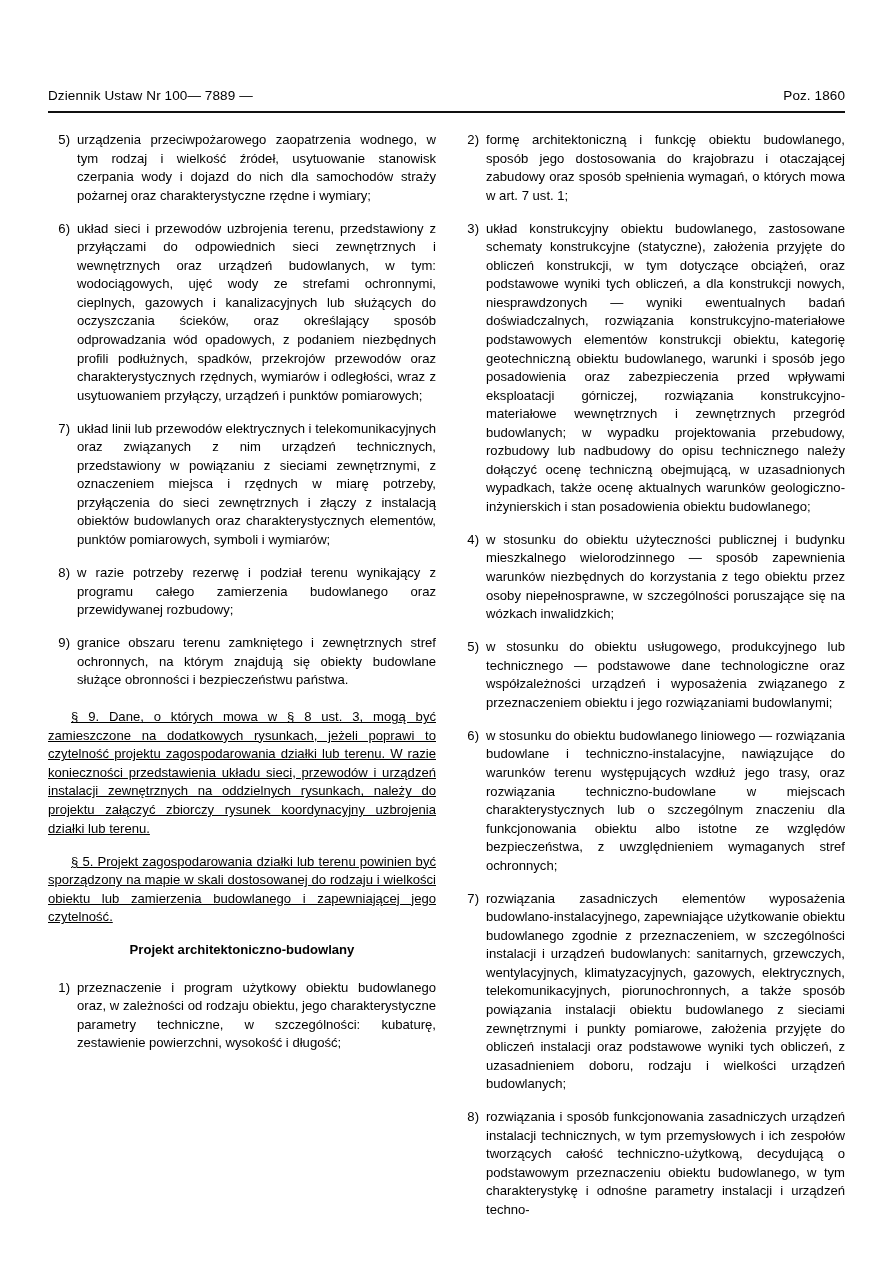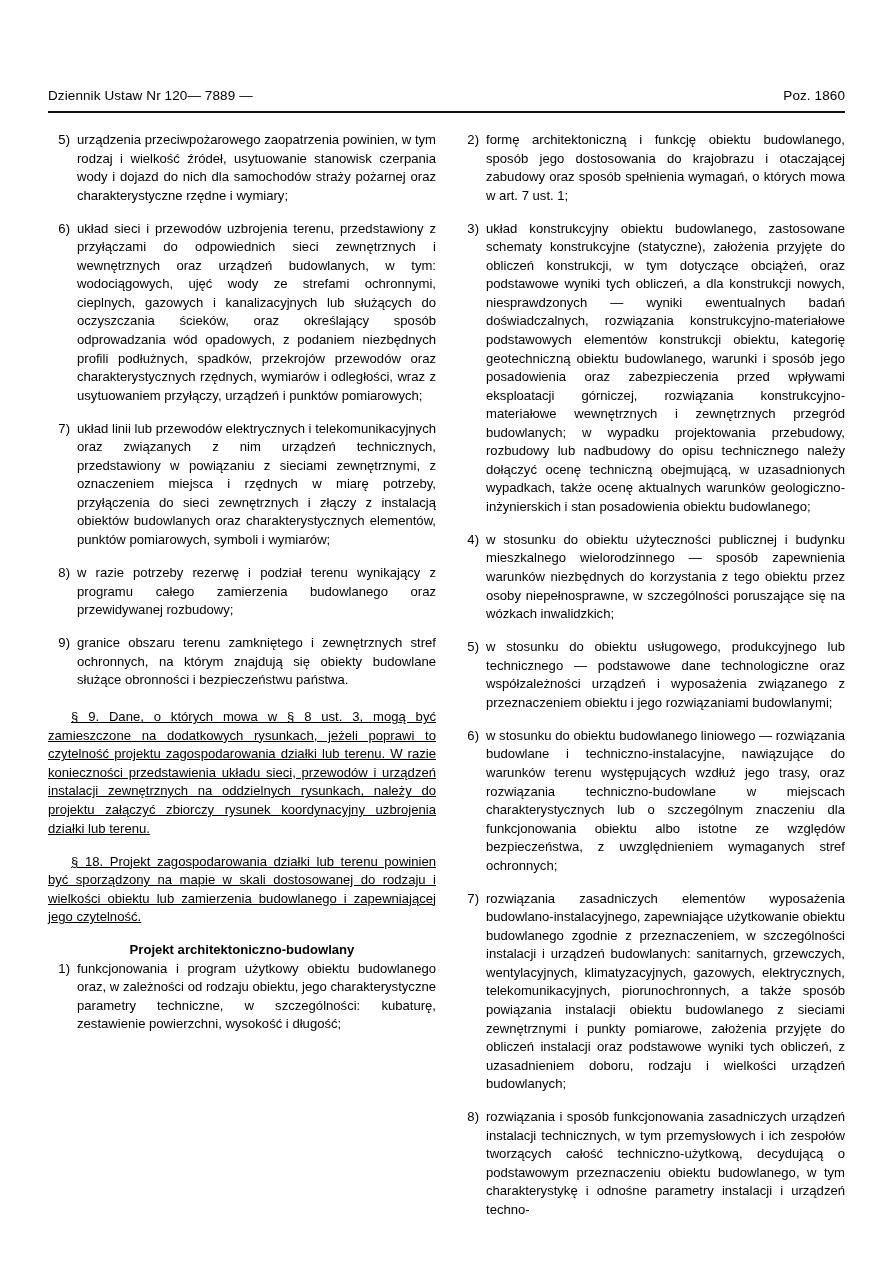--- a/index.html
+++ b/index.html
@@ -101,43 +101,44 @@
   
   .chapter-no {
     text-align: center;
     margin-top: 19px;
     margin-bottom: 17px;
     font-size: 13.1px;
   }
   .chapter-title {
     text-align: center;
     font-weight: bold;
+    margin-bottom: 19px;
     font-size: 13.1px;
   }
   .spacer-sm { height: 4px; }
 </style>
 </head>
 <body>
 
 <div class="page">
 
   <div class="running-head">
-    <span class="rh-left">Dziennik Ustaw Nr 120</span>
+    <span class="rh-left">Dziennik Ustaw Nr 100</span>
     <span class="rh-mid">— 7889 —</span>
     <span class="rh-right">Poz. 1860</span>
   </div>
   <div class="head-rule"></div>
 
   <div class="columns">
 
     <div class="col">
 
       <div class="li">
         <span class="marker">5)</span>
-        <span class="li-text">urządzenia przeciwpożarowego zaopatrzenia powinien, w tym rodzaj i wielkość źródeł, usytuowanie stanowisk czerpania wody i dojazd do nich dla samochodów straży pożarnej oraz charakterystyczne rzędne i wymiary;</span>
+        <span class="li-text">urządzenia przeciwpożarowego zaopatrzenia wodnego, w tym rodzaj i wielkość źródeł, usytuowanie stanowisk czerpania wody i dojazd do nich dla samochodów straży pożarnej oraz charakterystyczne rzędne i wymiary;</span>
       </div>
 
       <div class="li">
         <span class="marker">6)</span>
         <span class="li-text">układ sieci i przewodów uzbrojenia terenu, przedstawiony z przyłączami do odpowiednich sieci zewnętrznych i wewnętrznych oraz urządzeń budowlanych, w tym: wodociągowych, ujęć wody ze strefami ochronnymi, cieplnych, gazowych i kanalizacyjnych lub służących do oczyszczania ścieków, oraz określający sposób odprowadzania wód opadowych, z podaniem niezbędnych profili podłużnych, spadków, przekrojów przewodów oraz charakterystycznych rzędnych, wymiarów i odległości, wraz z usytuowaniem przyłączy, urządzeń i punktów pomiarowych;</span>
       </div>
 
       <div class="li">
         <span class="marker">7)</span>
         <span class="li-text">układ linii lub przewodów elektrycznych i telekomunikacyjnych oraz związanych z nim urządzeń technicznych, przedstawiony w powiązaniu z sieciami zewnętrznymi, z oznaczeniem miejsca i rzędnych w miarę potrzeby, przyłączenia do sieci zewnętrznych i złączy z instalacją obiektów budowlanych oraz charakterystycznych elementów, punktów pomiarowych, symboli i wymiarów;</span>
@@ -150,29 +151,29 @@
 
       <div class="li">
         <span class="marker">9)</span>
         <span class="li-text">granice obszaru terenu zamkniętego i zewnętrznych stref ochronnych, na którym znajdują się obiekty budowlane służące obronności i bezpieczeństwu państwa.</span>
       </div>
 
       <div class="spacer-sm"></div>
 
       <div class="para">§ 9. Dane, o których mowa w § 8 ust. 3, mogą być zamieszczone na dodatkowych rysunkach, jeżeli poprawi to czytelność projektu zagospodarowania działki lub terenu. W razie konieczności przedstawienia układu sieci, przewodów i urządzeń instalacji zewnętrznych na oddzielnych rysunkach, należy do projektu załączyć zbiorczy rysunek koordynacyjny uzbrojenia działki lub terenu.</div>
 
-      <div class="para">§ 18. Projekt zagospodarowania działki lub terenu powinien być sporządzony na mapie w skali dostosowanej do rodzaju i wielkości obiektu lub zamierzenia budowlanego i zapewniającej jego czytelność.</div>
+      <div class="para">§ 5. Projekt zagospodarowania działki lub terenu powinien być sporządzony na mapie w skali dostosowanej do rodzaju i wielkości obiektu lub zamierzenia budowlanego i zapewniającej jego czytelność.</div>
 
       <div class="chapter-title">Projekt architektoniczno-budowlany</div>
 
 
 
       <div class="li">
         <span class="marker">1)</span>
-        <span class="li-text">funkcjonowania i program użytkowy obiektu budowlanego oraz, w zależności od rodzaju obiektu, jego charakterystyczne parametry techniczne, w szczególności: kubaturę, zestawienie powierzchni, wysokość i długość;</span>
+        <span class="li-text">przeznaczenie i program użytkowy obiektu budowlanego oraz, w zależności od rodzaju obiektu, jego charakterystyczne parametry techniczne, w szczególności: kubaturę, zestawienie powierzchni, wysokość i długość;</span>
       </div>
 
     </div>
 
     <div class="col">
 
       <div class="li">
         <span class="marker">2)</span>
         <span class="li-text">formę architektoniczną i funkcję obiektu budowlanego, sposób jego dostosowania do krajobrazu i otaczającej zabudowy oraz sposób spełnienia wymagań, o których mowa w art. 7 ust. 1;</span>
       </div>

